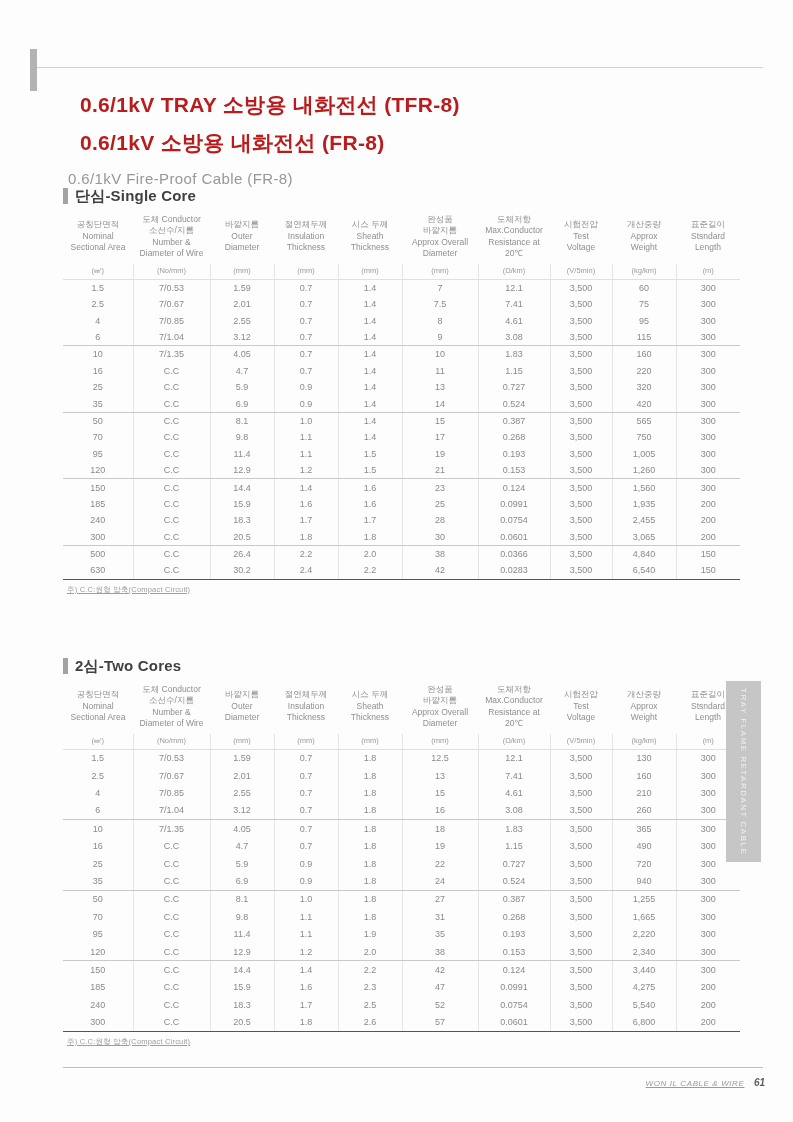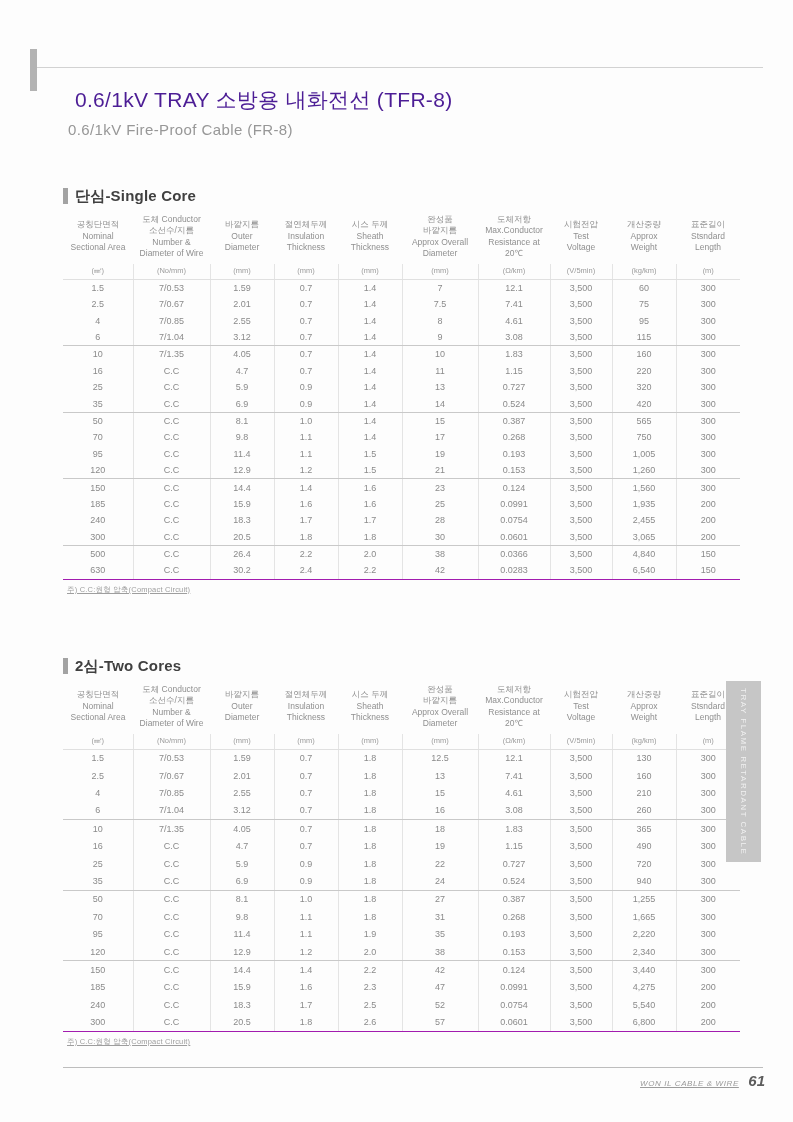--- a/index.html
+++ b/index.html
@@ -7,21 +7,21 @@
     position:relative; width:793px; height:1122px; margin:0 auto;
     background:#fdfdfd; overflow:hidden;
     font-family:"Liberation Sans", sans-serif;
   }
   
   .corner-bar { position:absolute; left:30px; top:49px; width:7px; height:42px; background:#b3b3b3; }
   .top-rule   { position:absolute; left:37px; top:67px; width:726px; height:1px; background:#d2d2d2; }
 
   
   .title-block { position:absolute; left:68px; top:80px; }
-  .title-kr { margin:7px; font-size:21px; font-weight:400; color:#4c1d95; letter-spacing:0.3px; line-height:1.25; }
+  .title-kr { margin:12px; font-size:21px; font-weight:700; color:#b91c1c; letter-spacing:0.3px; line-height:1.25; }
   .title-en { margin:0 0 3px 0; font-size:15px; font-weight:400; color:#979797; letter-spacing:0.4px; line-height:1.3; }
 
   
   .section { position:absolute; left:63px; width:678px; }
   .section-single { top:188px; }
   .section-two    { top:658px; }
   .sec-title {
     margin:0 0 8px 0; font-size:15px; font-weight:700; color:#404040;
     border-left:5px solid #a3a3a3; padding-left:7px; line-height:1.05; letter-spacing:0.2px;
   }
@@ -56,32 +56,33 @@
     background:#c6c6c6; display:flex; align-items:center; justify-content:center;
   }
   .side-tab span {
     writing-mode:vertical-rl; font-size:8px; color:#f1f1f1; letter-spacing:1.5px; white-space:nowrap;
   }
 
   
   .footer-rule { position:absolute; left:63px; top:1067px; width:700px; height:1px; background:#bdbdbd; }
   .footer-text { position:absolute; right:28px; top:1072px; text-align:right; }
   .footer-brand { font-style:italic; font-size:8px; color:#9b9b9b; letter-spacing:0.6px; vertical-align:baseline;text-decoration:underline; }
-  .footer-page  { font-style:italic; font-weight:700; font-size:15px; color:#5d5d5d; margin-left:5px; vertical-align:baseline; }
+  .footer-page  { font-style:italic; font-weight:700; font-size:10px; color:#5d5d5d; margin-left:5px; vertical-align:baseline; }
 </style>
 </head>
 <body>
 
 <div class="page">
 
   <div class="corner-bar"></div>
   <div class="top-rule"></div>
 
   <div class="title-block">
     <h1 class="title-kr">0.6/1kV TRAY 소방용 내화전선 (TFR-8)</h1>
+    <h1 class="title-kr">0.6/1kV 소방용 내화전선 (FR-8)</h1>
     <p class="title-en">0.6/1kV Fire-Proof Cable  (FR-8)</p>
   </div>
 
   <section class="section section-single">
     <h2 class="sec-title">단심-Single Core</h2>
     <table>
         <thead>
           <tr>
             <th>공칭단면적
 Nominal

